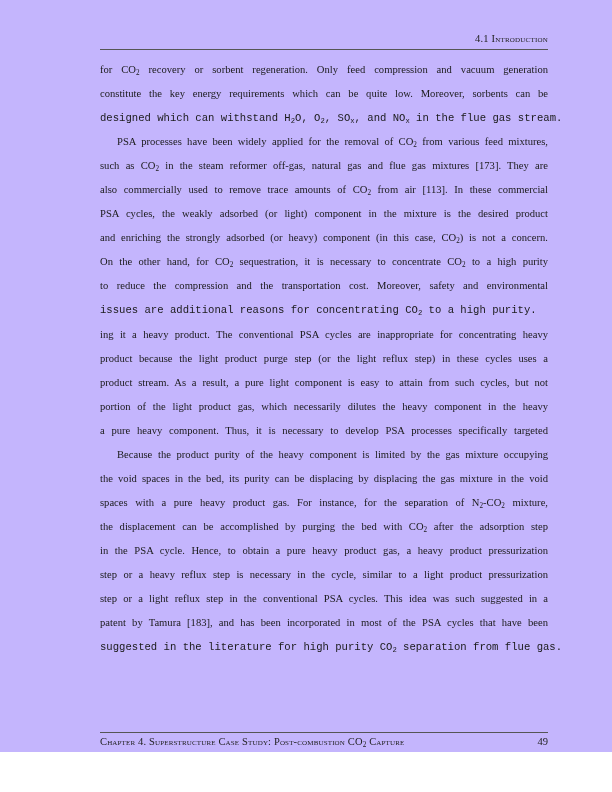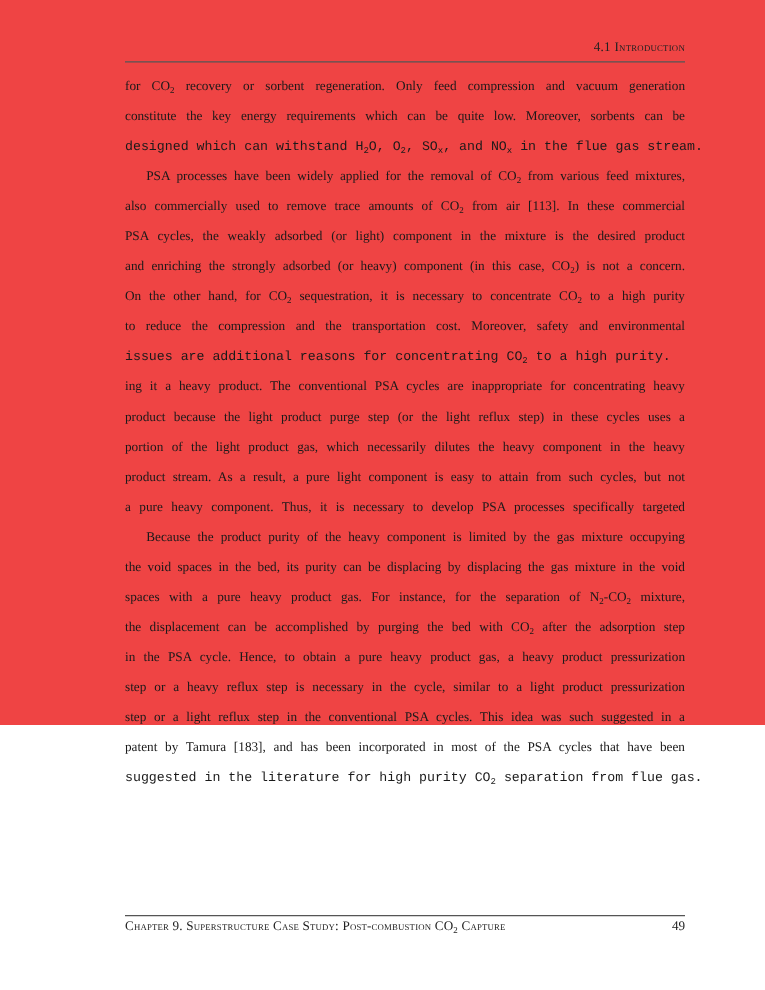--- a/index.html
+++ b/index.html
@@ -1,18 +1,18 @@
 <!DOCTYPE html>
 <html><head>
 <meta charset="utf-8">
 <style>
   html, body { margin: 0; padding: 0; background: #ffffff; }
   body { width: 612px; height: 792px; position: relative; overflow: hidden;
          font-family: "DejaVu Serif", "Liberation Serif", serif; color: #1a1a1a; }
-  .page { position: absolute; left: 0; top: 0; width: 612px; height: 580px; background: #ef4444; }
+  .page { position: absolute; left: 0; top: 0; width: 612px; height: 752px; background: #c4b5fd; }
   .header { position: absolute; left: 100px; width: 448px; top: 33px; height: 14px; }
   .header-text { position: absolute; right: 0; top: 0; font-family: "Liberation Serif", serif;
                  font-size: 10.5px; letter-spacing: 0.2px; font-variant: small-caps; color: #222; }
   .rule { position: absolute; left: 100px; width: 448px; height: 1px; background: #555; }
   .rule.top { top: 49px; }
   .rule.bottom { top: 732px; }
   .body { position: absolute; left: 100px; width: 448px; top: 58px;
           font-family: "Liberation Serif", serif; font-size: 10.6px; line-height: 24.05px;
           text-align: justify; color: #1a1a1a; }
   .line { display: block; height: 24.05px; white-space: nowrap; text-align-last: justify; text-align: justify; }
@@ -34,45 +34,46 @@
   <div class="rule top"></div>
 
   <div class="body" id="body-text">
       <div>
         <span class="line">for CO<sub>2</sub> recovery or sorbent regeneration.  Only feed compression and vacuum generation</span>
         <span class="line">constitute the key energy requirements which can be quite low.  Moreover, sorbents can be</span>
         <span class="line last">designed which can withstand H<sub>2</sub>O, O<sub>2</sub>, SO<sub>x</sub>, and NO<sub>x</sub> in the flue gas stream.</span>
       </div>
       <div>
         <span class="line indent">PSA processes have been widely applied for the removal of CO<sub>2</sub> from various feed mixtures,</span>
+        <span class="line">such as CO<sub>2</sub> in the steam reformer off-gas, natural gas and flue gas mixtures [173].  They are</span>
         <span class="line">also commercially used to remove trace amounts of CO<sub>2</sub> from air [113].  In these commercial</span>
         <span class="line">PSA cycles, the weakly adsorbed (or light) component in the mixture is the desired product</span>
         <span class="line">and enriching the strongly adsorbed (or heavy) component (in this case, CO<sub>2</sub>) is not a concern.</span>
         <span class="line">On the other hand, for CO<sub>2</sub> sequestration, it is necessary to concentrate CO<sub>2</sub> to a high purity</span>
         <span class="line">to reduce the compression and the transportation cost.  Moreover, safety and environmental</span>
         <span class="line last">issues are additional reasons for concentrating CO<sub>2</sub> to a high purity.</span>
       </div>
       <div>
         <span class="line">ing it a heavy product.  The conventional PSA cycles are inappropriate for concentrating heavy</span>
         <span class="line">product because the light product purge step (or the light reflux step) in these cycles uses a</span>
+        <span class="line">product stream.  As a result, a pure light component is easy to attain from such cycles, but not</span>
         <span class="line">portion of the light product gas, which necessarily dilutes the heavy component in the heavy</span>
-        <span class="line">product stream.  As a result, a pure light component is easy to attain from such cycles, but not</span>
         <span class="line">a pure heavy component.  Thus, it is necessary to develop PSA processes specifically targeted</span>
       </div>
       <div>
         <span class="line indent">Because the product purity of the heavy component is limited by the gas mixture occupying</span>
         <span class="line">the void spaces in the bed, its purity can be displacing by displacing the gas mixture in the void</span>
         <span class="line">spaces with a pure heavy product gas.  For instance, for the separation of N<sub>2</sub>-CO<sub>2</sub> mixture,</span>
         <span class="line">the displacement can be accomplished by purging the bed with CO<sub>2</sub> after the adsorption step</span>
         <span class="line">in the PSA cycle.  Hence, to obtain a pure heavy product gas, a heavy product pressurization</span>
         <span class="line">step or a heavy reflux step is necessary in the cycle, similar to a light product pressurization</span>
         <span class="line">step or a light reflux step in the conventional PSA cycles.  This idea was such suggested in a</span>
         <span class="line">patent by Tamura [183], and has been incorporated in most of the PSA cycles that have been</span>
         <span class="line last">suggested in the literature for high purity CO<sub>2</sub> separation from flue gas.</span>
       </div>
     </div>
 
   <div class="rule bottom"></div>
   <div class="footer">
-    <span class="footer-text"><span>Chapter 9. Superstructure Case Study: Post-combustion CO</span><sub>2</sub><span> Capture</span></span>
+    <span class="footer-text"><span>Chapter 4. Superstructure Case Study: Post-combustion CO</span><sub>2</sub><span> Capture</span></span>
     <span class="page-number">49</span>
   </div>
 </div>
 
 </body></html>

